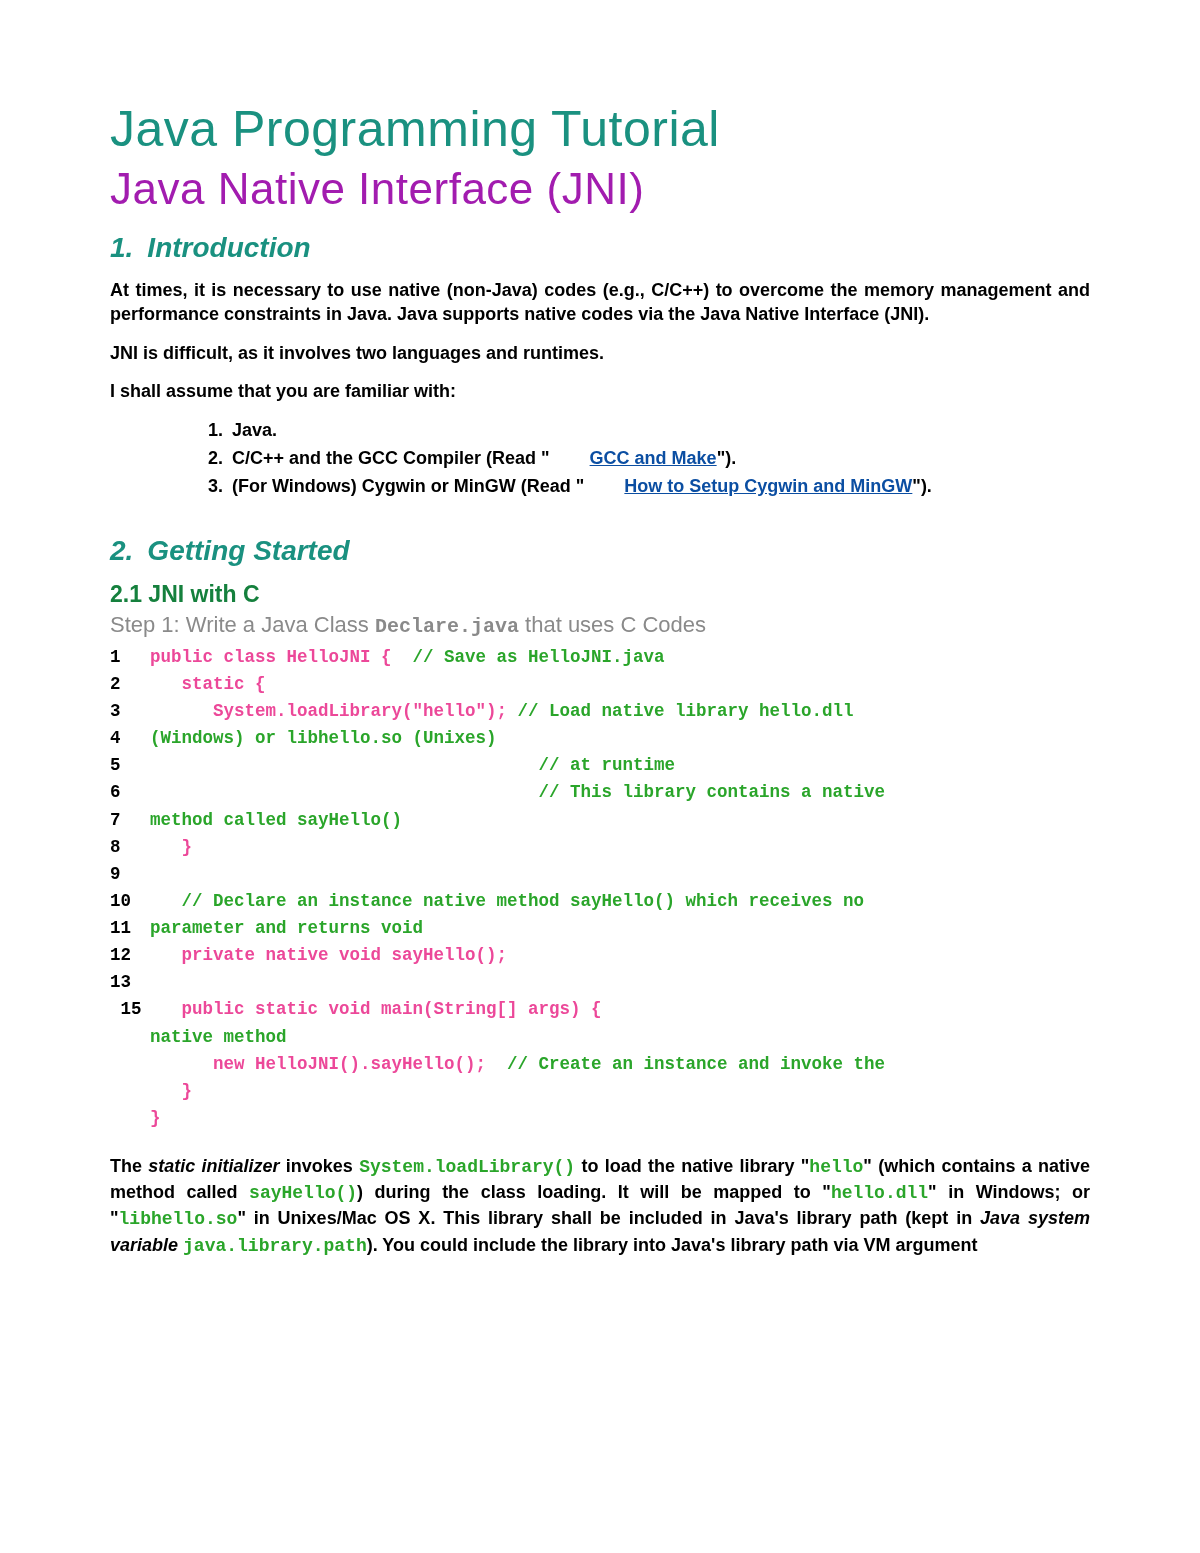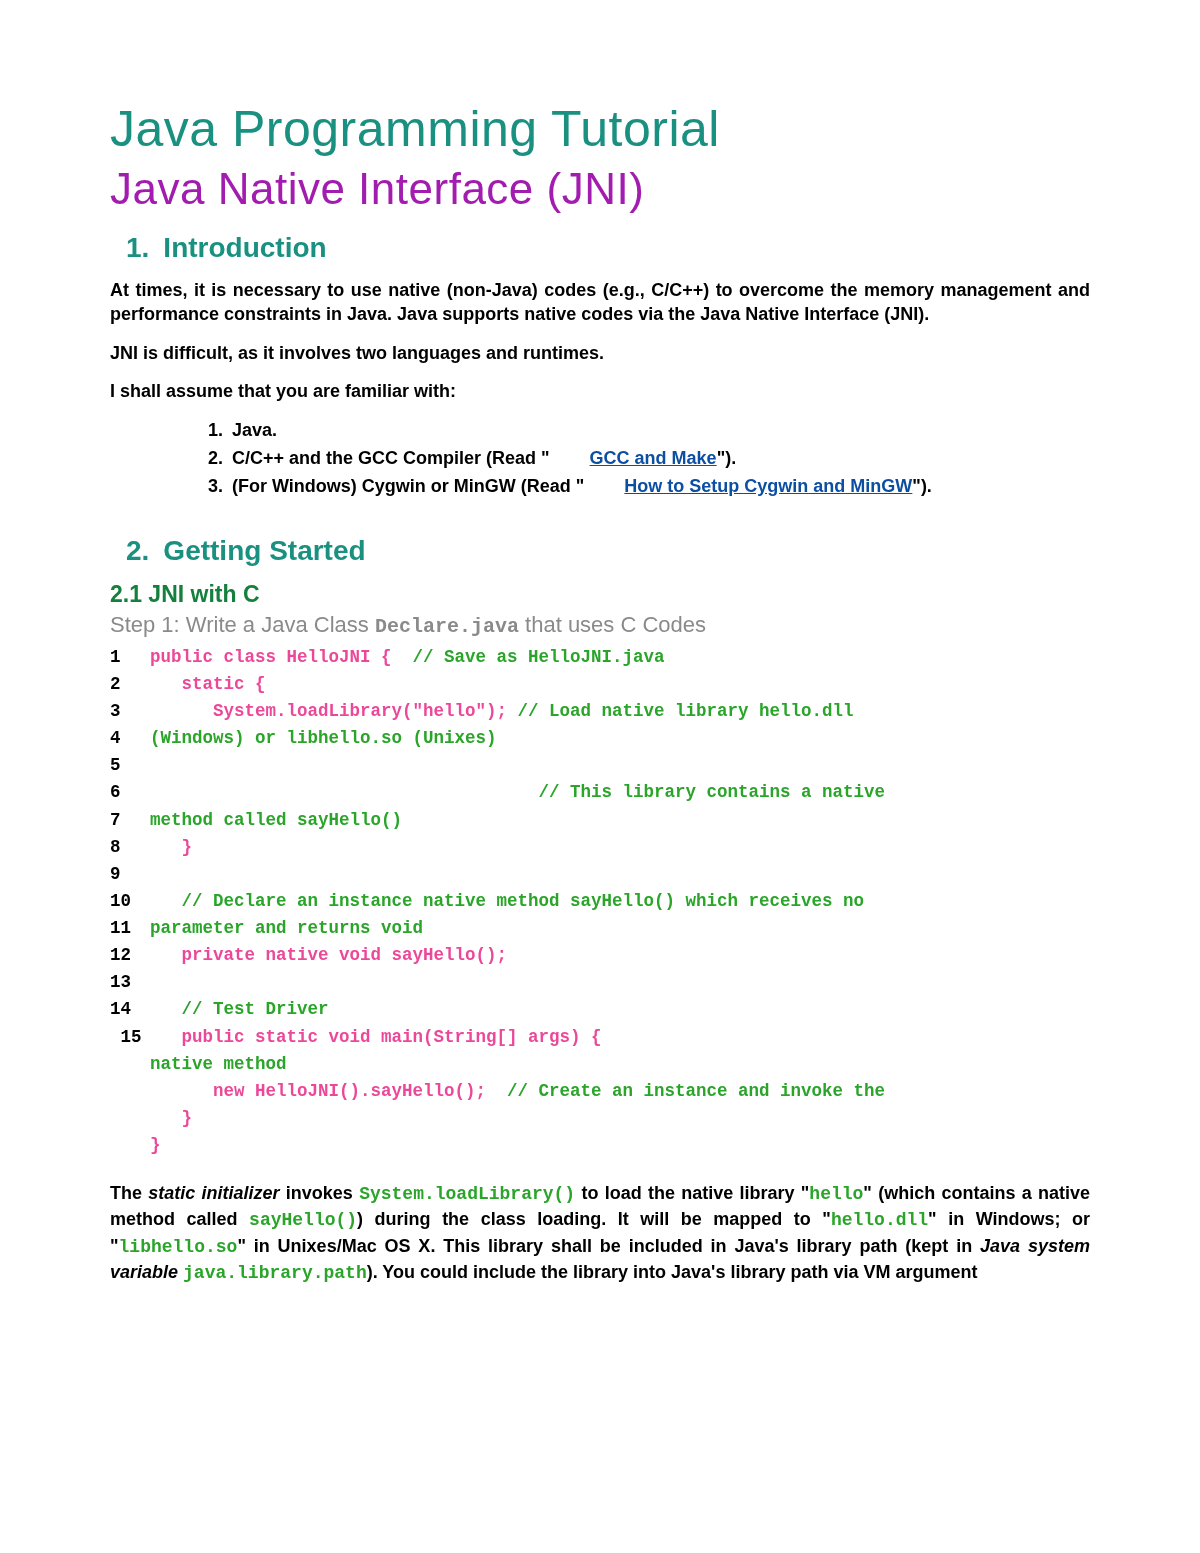--- a/index.html
+++ b/index.html
@@ -25,21 +25,22 @@
     font-weight: 400;
     color: #a21caf;
     margin: 0 0 18px 0;
     letter-spacing: 0.5px;
   }
   .h2 {
     font-family: "Trebuchet MS", "Lucida Sans", sans-serif;
     font-size: 28px;
     font-weight: bold;
     color: #1a9180;
-    margin: 0 0 14px 16px;
+    margin: 0 0 14px 0;
+    font-style: italic;
   }
   .h2 .num { margin-right: 14px; }
   .h3 {
     font-family: "Trebuchet MS", Verdana, sans-serif;
     font-size: 23px;
     font-weight: bold;
     color: #15803d;
     margin: 4px 0 4px 0;
   }
   .step {
@@ -145,20 +146,21 @@
   <div class="cl">
       <span class="ln">3</span>
       <span class="ct"><span class="kw">      System.loadLibrary("hello"); </span><span class="cm">// Load native library hello.dll</span></span>
     </div>
   <div class="cl">
       <span class="ln">4</span>
       <span class="ct cm">(Windows) or libhello.so (Unixes)</span>
     </div>
   <div class="cl">
       <span class="ln">5</span>
+      <span class="ct cm">                                     // at runtime</span>
     </div>
   <div class="cl">
       <span class="ln">6</span>
       <span class="ct cm">                                     // This library contains a native</span>
     </div>
   <div class="cl">
       <span class="ln">7</span>
       <span class="ct cm">method called sayHello()</span>
     </div>
   <div class="cl">
@@ -177,24 +179,20 @@
       <span class="ln">11</span>
       <span class="ct cm">parameter and returns void</span>
     </div>
   <div class="cl">
       <span class="ln">12</span>
       <span class="ct kw">   private native void sayHello();</span>
     </div>
   <div class="cl">
       <span class="ln">13</span>
       <span class="ct"></span>
-    </div>
-  <div class="cl">
-      <span class="ln">14</span>
-      <span class="ct cm">   // Test Driver</span>
     </div>
   <div class="cl">
       <span class="ln">&nbsp;15</span>
       <span class="ct kw">   public static void main(String[] args) {</span>
     </div>
   <div class="cl">
       <span class="ln"></span>
       <span class="ct cm">native method</span>
     </div>
   <div class="cl">

